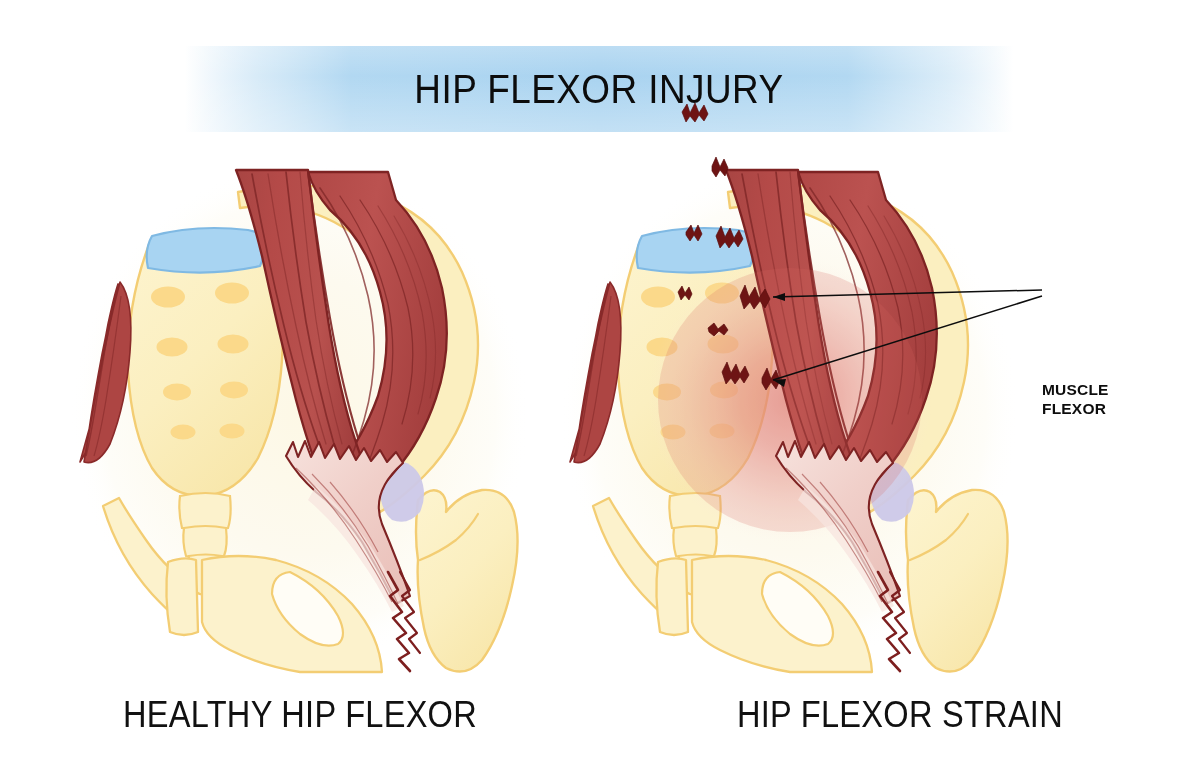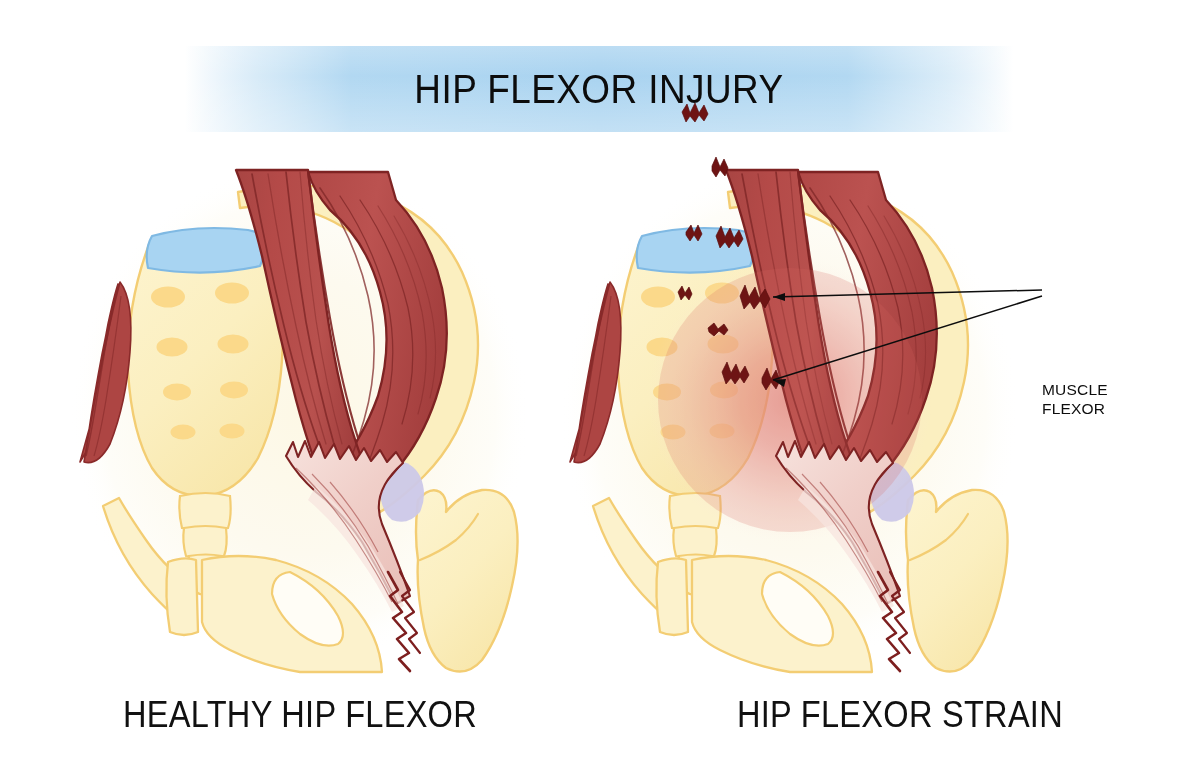--- a/index.html
+++ b/index.html
@@ -63,21 +63,21 @@
   }
   .caption-left  { left: 0px;   width: 600px; text-align: center; transform-origin: center; }
   .caption-right { left: 600px; width: 600px; text-align: center; transform-origin: center; }
 
   .callout-text {
     position: absolute;
     left: 1042px;
     top: 380px;
     font-family: "Liberation Sans", sans-serif;
     font-size: 15.5px;
-    font-weight: 400;
+    font-weight: 700;
     color: #0d0d0d;
     line-height: 19px;
     letter-spacing: 0.2px;
     white-space: nowrap;
   }
   .callout-text span { display: block; }
 </style>
 </head>
 <body>
 

